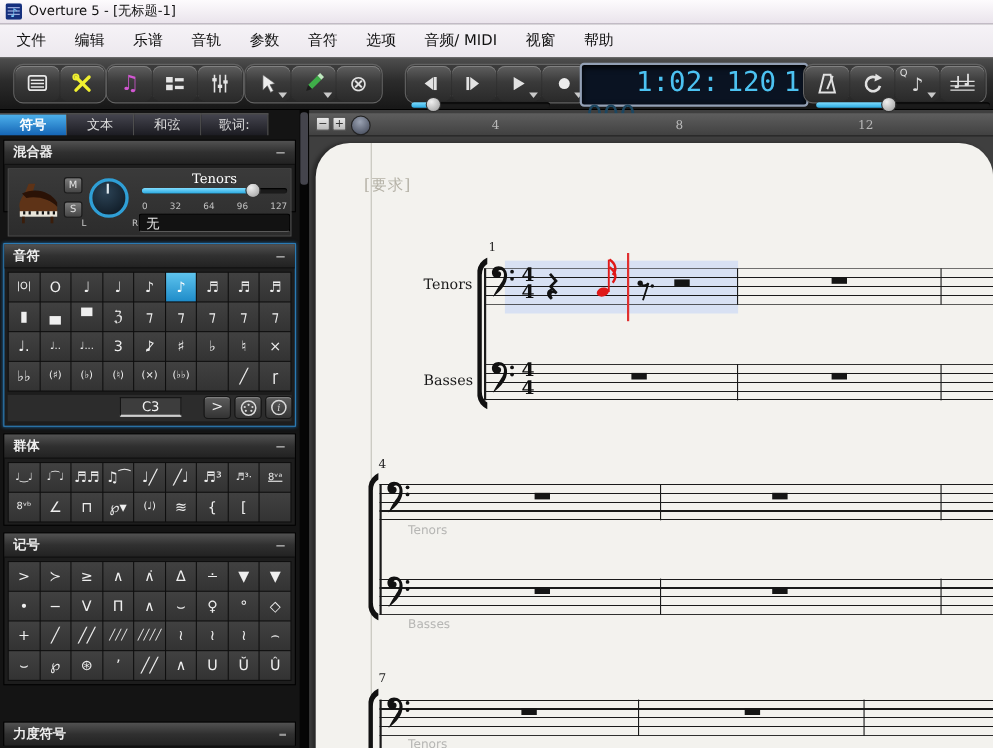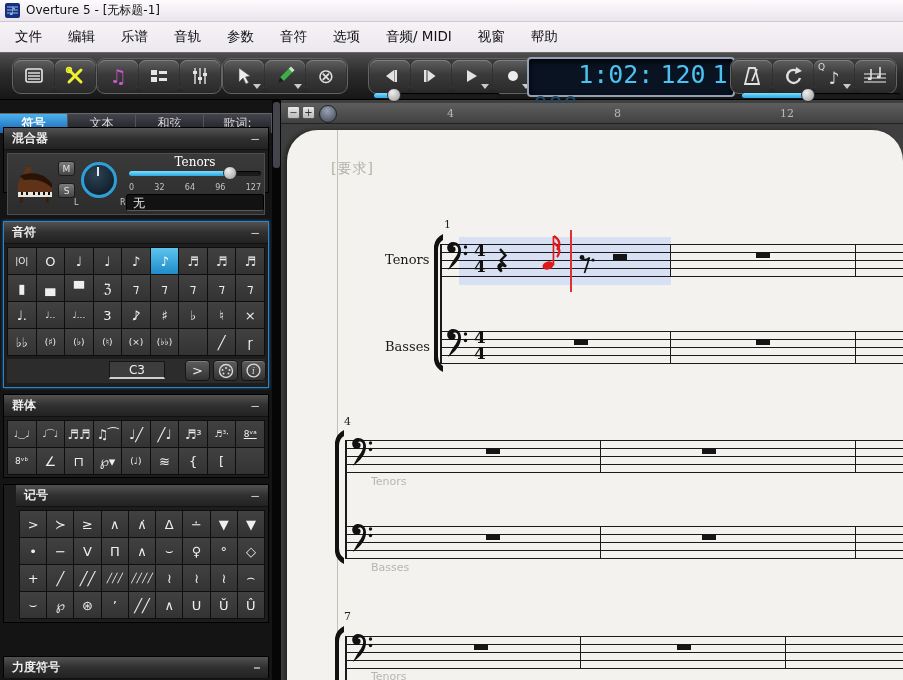--- a/index.html
+++ b/index.html
@@ -22,21 +22,21 @@
   #timedisp .num{font-family:"DejaVu Sans Mono",monospace;font-size:25px;line-height:27px;letter-spacing:0px;}
   #timedisp .dim{color:#1c4660;margin-top:31px;}
   #timedisp .sp{margin-left:7px;}
   #timedisp .cpu{font-size:8.5px;line-height:1.25;color:#3fb0e0;margin-left:5px;margin-top:3px;white-space:nowrap;}
   .ledrow{position:absolute;left:531px;top:86px;width:200px;height:6px;}
   .ledrow b{position:absolute;top:0;width:6px;height:5px;border:1px solid #1d5a7c;background:transparent;}
   
   #panel{left:0;top:100px;width:272px;height:580px;background:#141414;}
   #pscroll{left:272px;top:100px;width:9px;height:580px;background:#060606;}
   #pscroll .thumb{position:absolute;left:1px;top:2px;width:7px;height:66px;border-radius:3px;background:#44444c;}
-  .tabs{position:absolute;left:0;top:13px;width:272px;height:20px;display:flex;justify-content:space-between;}
+  .tabs{position:absolute;left:0;top:3px;width:244px;height:20px;display:flex;justify-content:space-between;}
   .tab{flex:1;display:flex;align-items:center;justify-content:center;font-size:12px;color:#ddd;background:linear-gradient(#44444e,#1c1c22);border-right:1px solid #555;border-top:1px solid #666;}
   .tab.active{background:linear-gradient(#4db1ec,#1565b5);color:#fff;font-weight:bold;}
   .sec{position:absolute;left:3px;width:266px;background:#1d1d1d;border:1px solid #000;box-sizing:border-box;}
   .sec.hl{border:1px solid #2d84c4;box-shadow:0 0 3px #1d6aa8;}
   .sechdr{height:21px;background:linear-gradient(#525252,#303030 50%,#222);border-bottom:1px solid #111;display:flex;align-items:center;justify-content:space-between;padding:0 8px;color:#eee;font-size:12px;font-weight:bold;}
   .sechdr .ctl{color:#ccc;font-size:12px;font-weight:normal;}
   .sechdr .ctl.sq{font-size:9px;border:1px solid #999;padding:0 2px;line-height:9px;color:#bbb;}
   .grid{display:grid;grid-template-columns:repeat(9,1fr);gap:1px;background:#0e0e0e;padding:1px;margin:3px;}
   .pcell{height:26px;background:linear-gradient(#414141,#333);display:flex;align-items:center;justify-content:center;color:#efefef;font-size:13px;overflow:hidden;white-space:nowrap;}
   .pcell.sel{background:linear-gradient(#5ec4ee,#1f8cc9);color:#fff;}
@@ -394,21 +394,21 @@
           <div class="pcell">⊓</div>
           <div class="pcell">℘▾</div>
           <div class="pcell" style="font-size: 9px;">(♩)</div>
           <div class="pcell">≋</div>
           <div class="pcell">{</div>
           <div class="pcell">[</div>
           <div class="pcell"></div>
         </div>
     </div>
 
-    <div class="sec" style="top:384px;height:139px;padding-left:12px;">
+    <div class="sec" style="top:384px;height:139px;">
       <div class="sechdr">
         <span>记号</span>
         <span class="ctl">−</span>
       </div>
       <div class="grid">
           <div class="pcell">&gt;</div>
           <div class="pcell">≻</div>
           <div class="pcell">≥</div>
           <div class="pcell">∧</div>
           <div class="pcell">∧̇</div>

